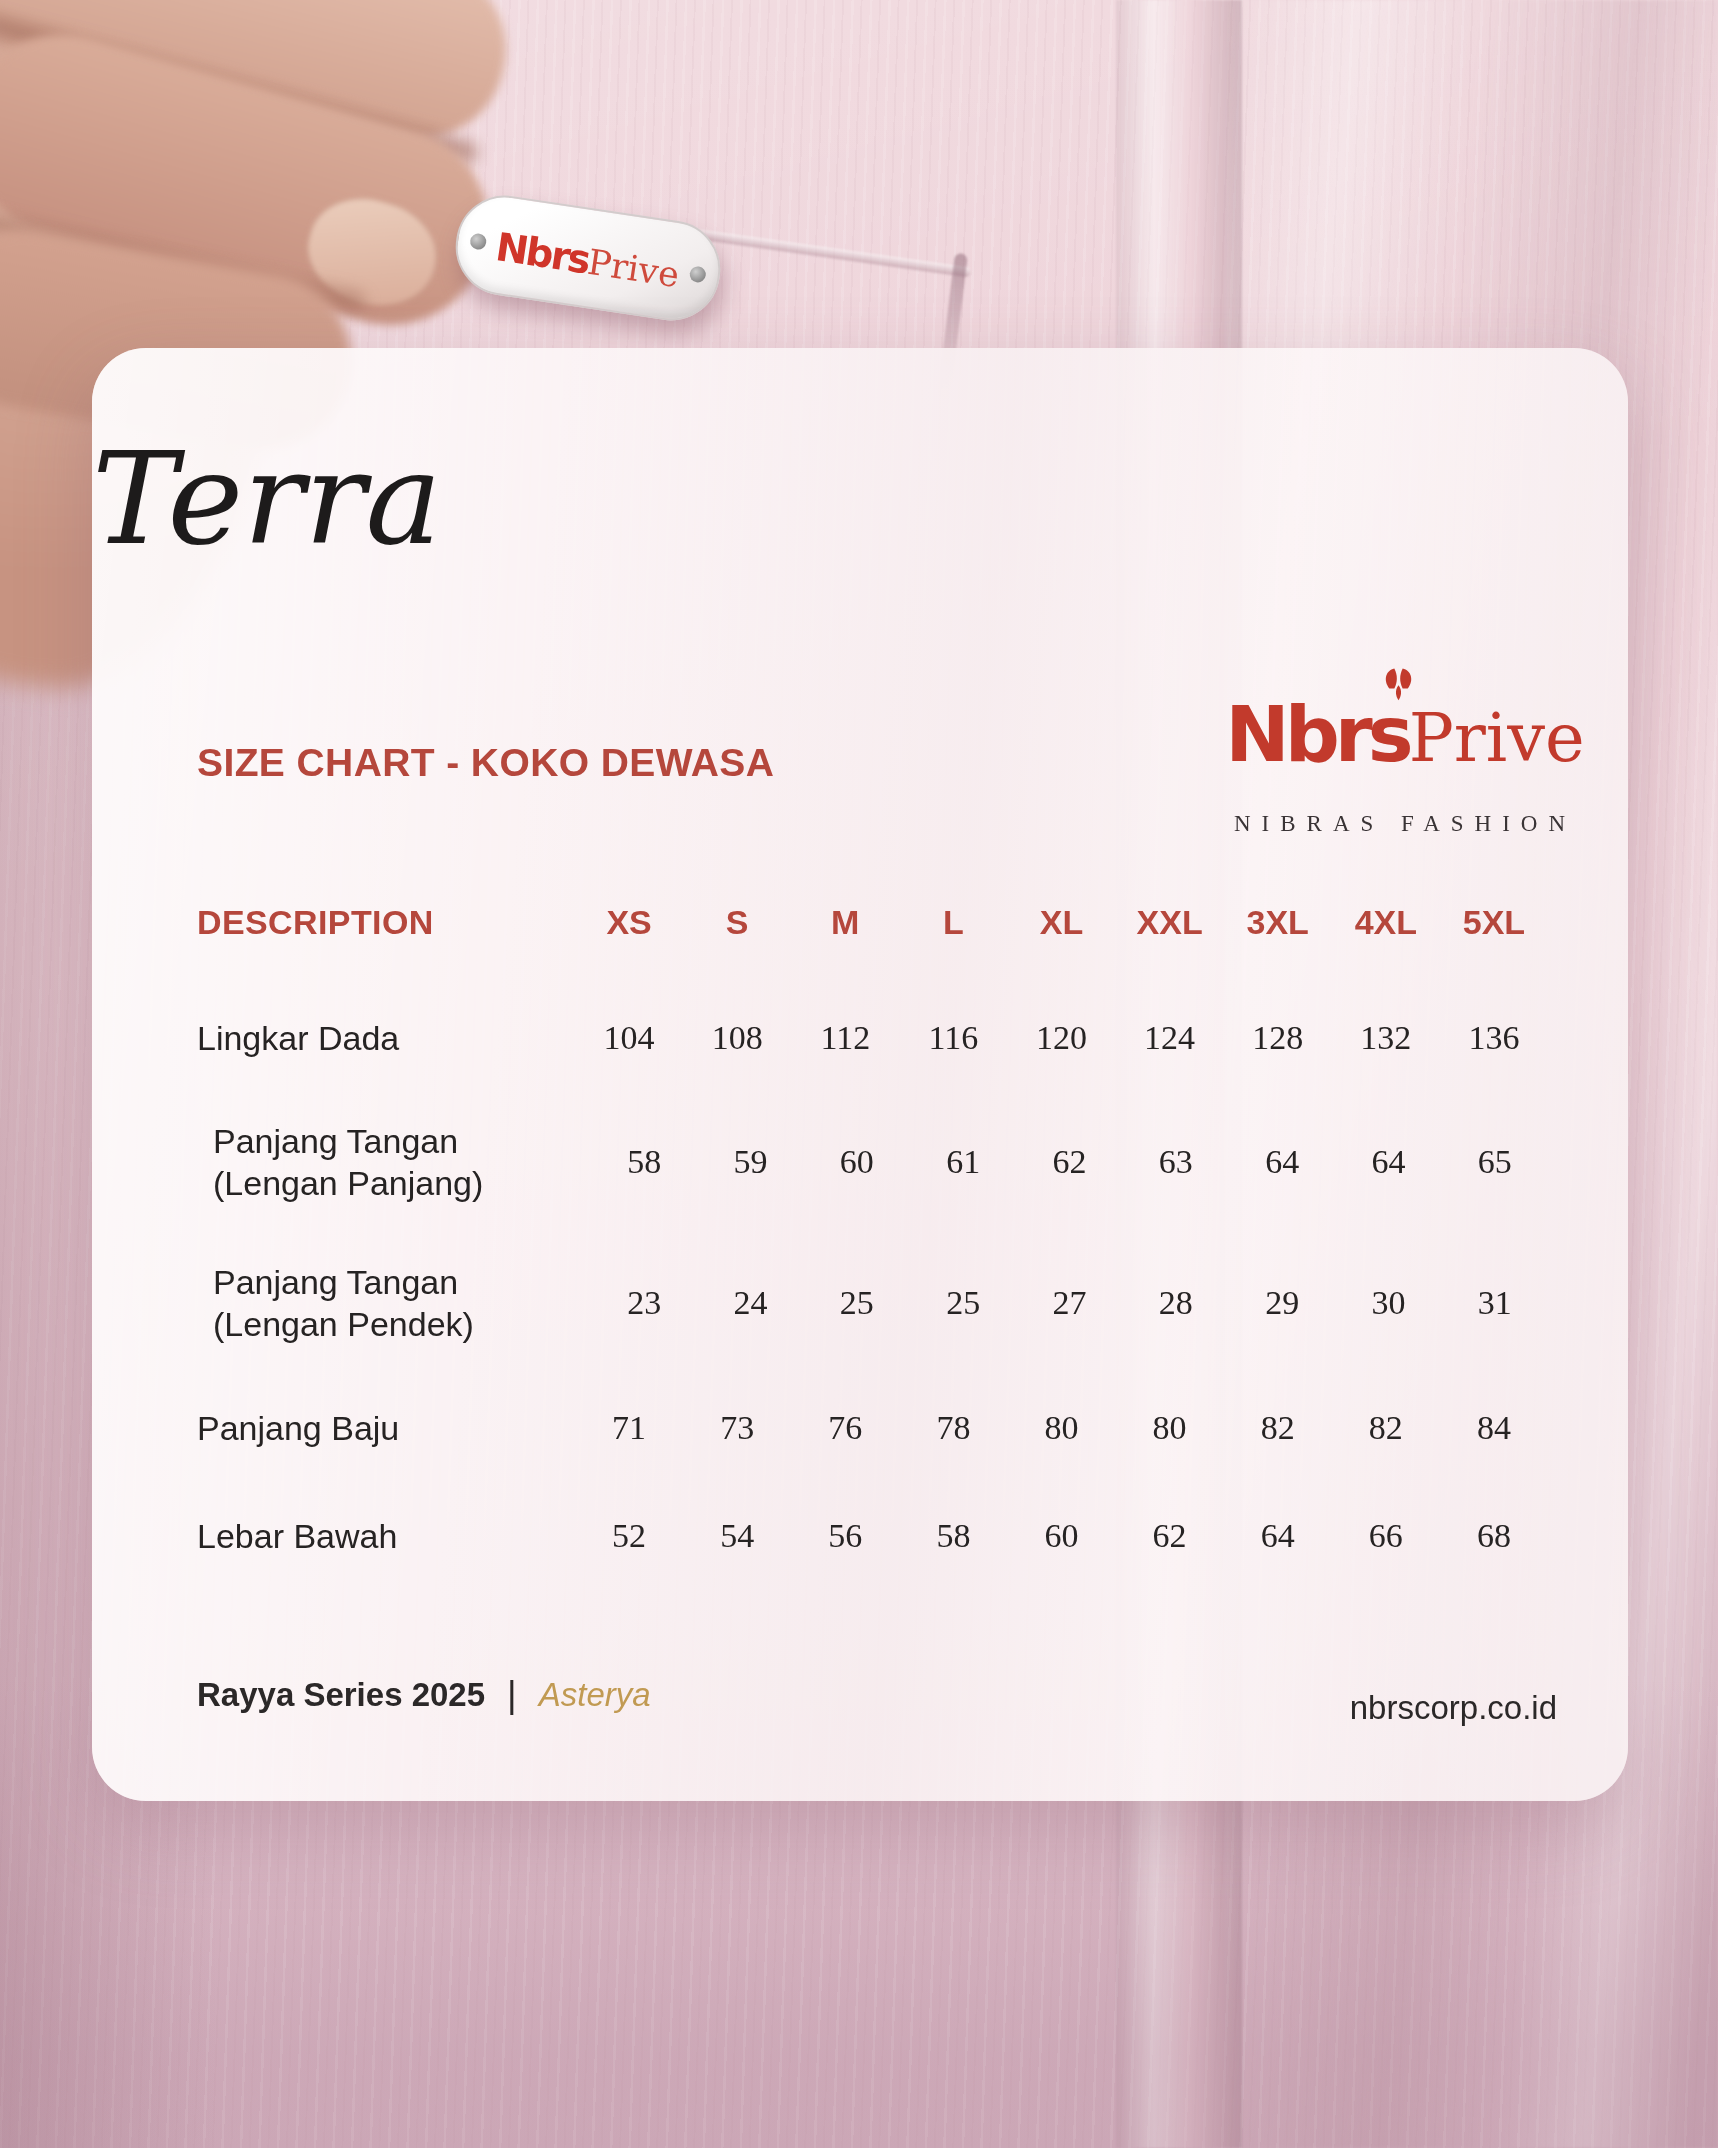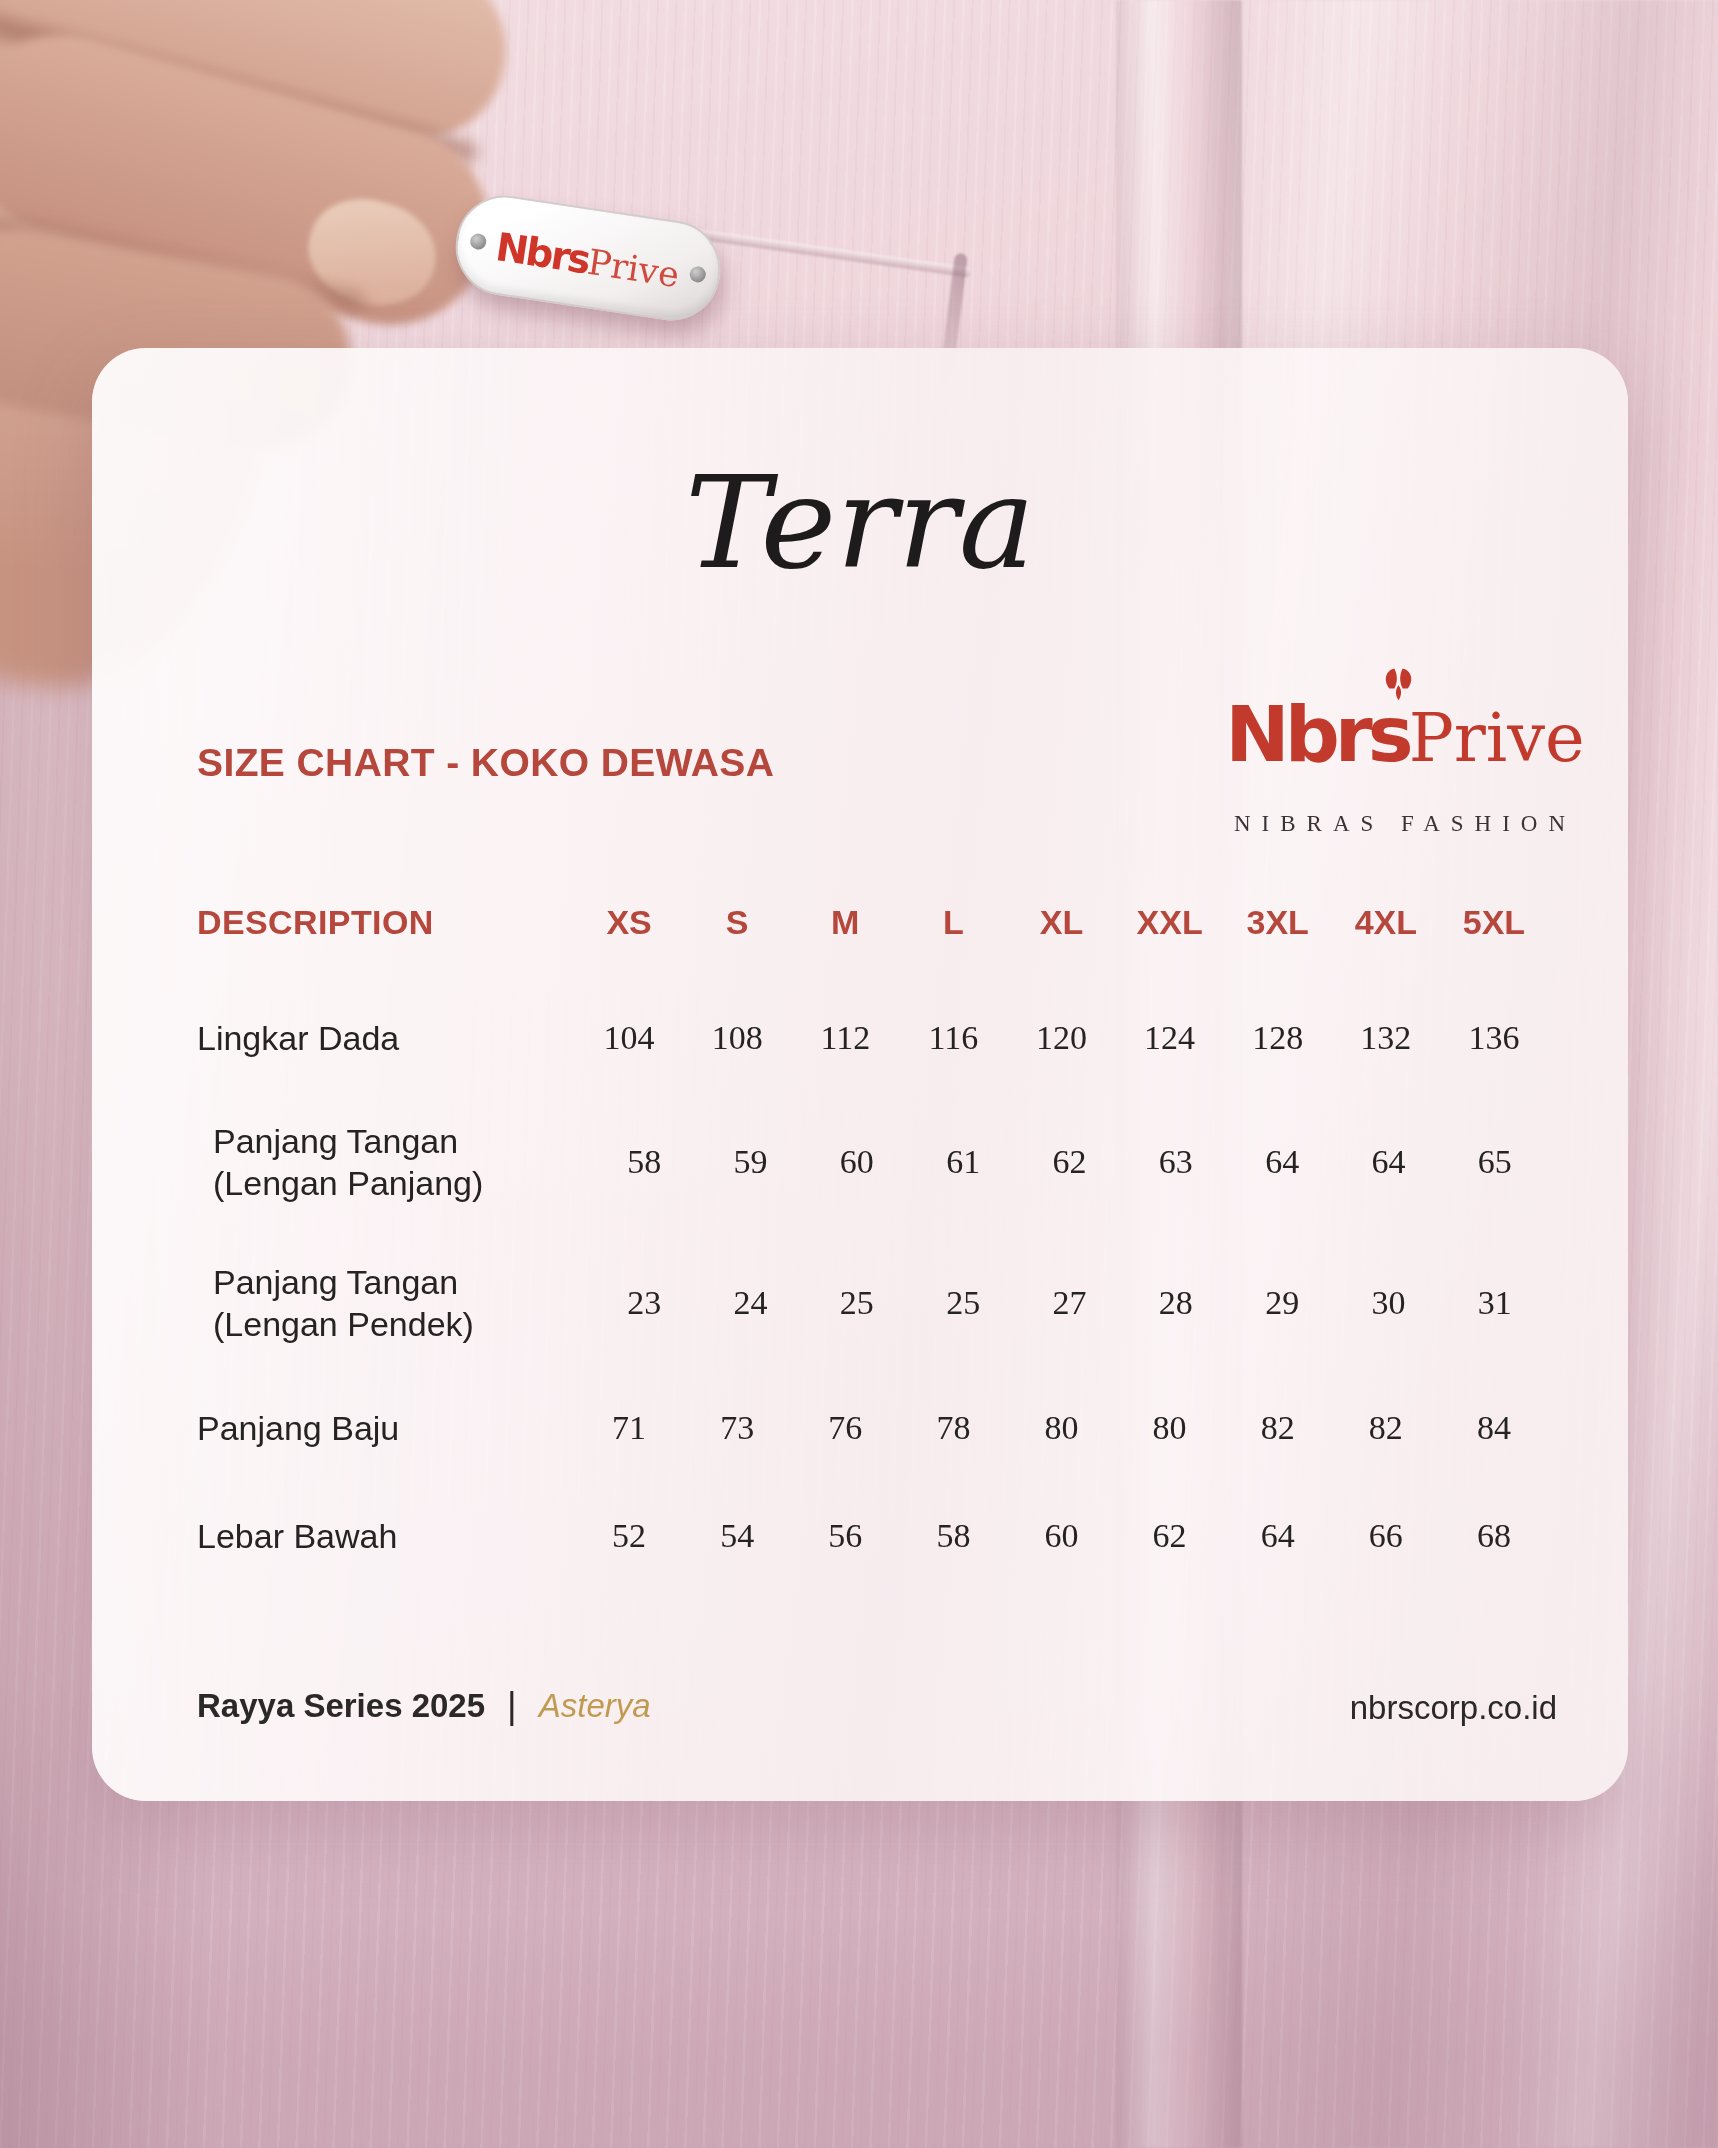--- a/index.html
+++ b/index.html
@@ -81,23 +81,23 @@
   .tag-bold{font-family:"DejaVu Sans",sans-serif;font-weight:bold;font-size:39px;
     letter-spacing:-2.5px;color:#d0352a;}
   .tag-serif{font-family:"DejaVu Serif",serif;font-size:35px;color:#cf4a3c;letter-spacing:0;}
   
   .card{position:absolute;left:92px;top:348px;width:1536px;height:1453px;z-index:5;
     border-radius:54px;background:rgba(252,245,246,.93);
     box-shadow:0 28.5px 76px rgba(140,95,112,.28);}
   .card-sheen{position:absolute;inset:0;border-radius:54px;pointer-events:none;
     background:linear-gradient(96deg, rgba(255,255,255,.55) 0%, rgba(255,255,255,0) 28%,
       rgba(238,222,226,.30) 55%, rgba(255,255,255,0) 72%, rgba(238,222,226,.25) 95%);}
-  .title-script{position:absolute;left:0;right:0;top:77px;text-align:center;
+  .title-script{position:absolute;left:0;right:0;top:77px;
     font-family:"DejaVu Serif",serif;font-style:italic;font-size:128px;line-height:1.15;
-    color:#1d1b1b;margin-top:24px;}
+    color:#1d1b1b;}
   .section-title{position:absolute;left:105px;top:393px;
     font-size:39px;font-weight:bold;letter-spacing:0.4px;color:var(--accent,#b5473c);}
   
   .logo{position:absolute;left:1120px;top:342px;width:386px;text-align:center;}
   .logo-line{display:flex;align-items:baseline;justify-content:center;position:relative;}
   .logo-bold{font-family:"DejaVu Sans",sans-serif;font-weight:bold;font-size:77px;
     letter-spacing:-5px;color:var(--logo-red,#c23a2c);}
   .logo-serif{font-family:"DejaVu Serif",serif;font-size:67px;color:var(--logo-red,#c23a2c);}
   .flower{position:absolute;left:164px;top:-25px;}
   .logo-tagline{margin-top:32px;font-family:"Liberation Serif",serif;font-size:23px;
@@ -109,21 +109,21 @@
   .trow.body{height:59px;margin-top:49px;}
   .trow.body.first{margin-top:62px;}
   .trow.body.two-line{height:92px;margin-left:16px;}
   .tlabel,.th-desc{width:378px;flex:0 0 378px;text-align:left;}
   .th-desc{font-size:34px;font-weight:bold;color:var(--accent,#b5473c);letter-spacing:0.4px;}
   .th-size{flex:1;text-align:center;font-size:34px;font-weight:bold;
     color:var(--accent,#b5473c);}
   .tlabel{font-size:34px;color:#262323;line-height:42px;}
   .tcell{flex:1;text-align:center;font-size:34px;color:#262323;font-family:Liberation Serif, serif;}
   
-  .card-footer-left{position:absolute;left:105px;bottom:74px;display:flex;
+  .card-footer-left{position:absolute;left:105px;bottom:85px;display:flex;
     align-items:center;font-size:33px;color:#2b2828;}
   .footer-series{font-weight:bold;}
   .footer-divider{margin:0 22px;font-weight:300;font-size:37px;color:#2b2828;}
   .footer-collection{font-style:italic;color:var(--gold,#c19a52);}
   .card-footer-right{position:absolute;right:71px;bottom:74px;font-size:33px;color:#2b2828;}
 </style>
 </head>
 <body>
 
 <div class="bg"></div>

